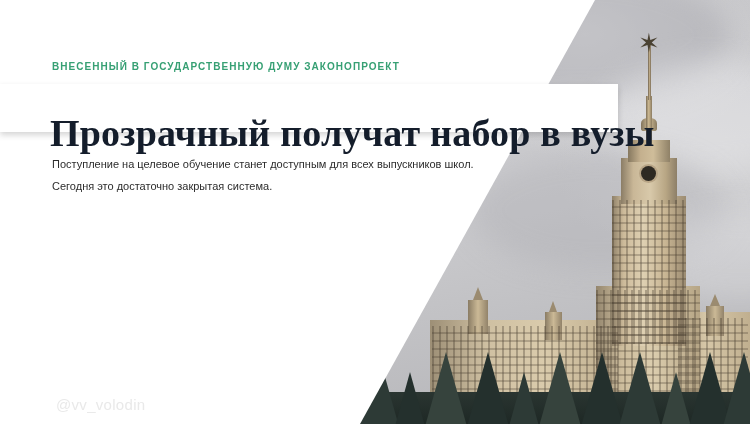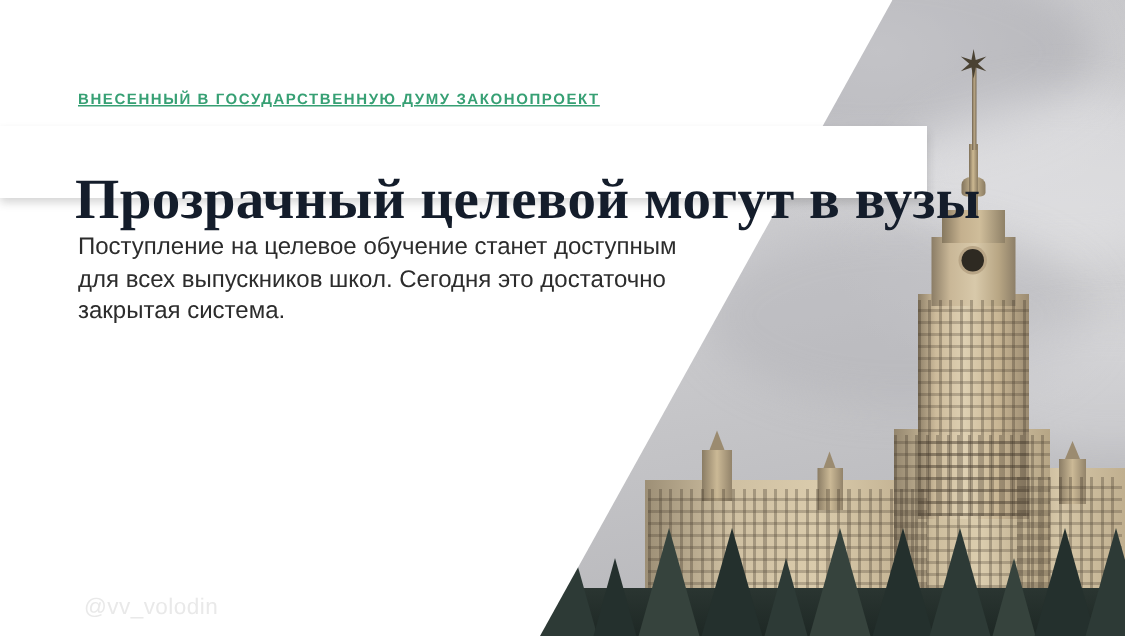--- a/index.html
+++ b/index.html
@@ -203,42 +203,41 @@
   
   .eyebrow {
     position: absolute;
     left: 52px;
     top: 61px;
     font-size: 10px;
     font-weight: 700;
     letter-spacing: 1.05px;
     color: #37a074;
     white-space: nowrap;
-    text-decoration: underline;
   }
   .headline {
     position: absolute;
     left: 50px;
     top: 86px;
     font-family: "Liberation Serif", "DejaVu Serif", serif;
     font-size: 38px;
     line-height: 44px;
     color: #141d2b;
     white-space: nowrap;
     letter-spacing: .2px;
   }
   .body {
     position: absolute;
     left: 52px;
     top: 154px;
     width: 430px;
   }
   .body p {
     margin: 0 0 15px 0;
-    font-size: 16px;
+    font-size: 11px;
     line-height: 21.5px;
     color: #2c2c2c;
   }
   .body p:last-child { margin-bottom: 0; }
   .watermark {
     position: absolute;
     left: 56px;
     top: 396px;
     font-size: 15px;
     color: #e9e9e9;
@@ -292,21 +291,21 @@
       <div class="tree b" style="left:338px;"></div>
       <div class="tree" style="left:372px;"></div>
     </div>
   </div>
 
   <div class="wedge"></div>
 
   <div class="headline-band"></div>
 
   <div class="eyebrow">ВНЕСЕННЫЙ В ГОСУДАРСТВЕННУЮ ДУМУ ЗАКОНОПРОЕКТ</div>
-  <h1 class="headline">Прозрачный целевой могут в вузы</h1>
+  <h1 class="headline">Прозрачный получат набор в вузы</h1>
 
   <div class="body">
     <p>Поступление на целевое обучение станет доступным для всех выпускников школ. Сегодня это достаточно закрытая система.</p>
   </div>
 
   <div class="watermark">@vv_volodin</div>
 
 </div>
 
 </body></html>

